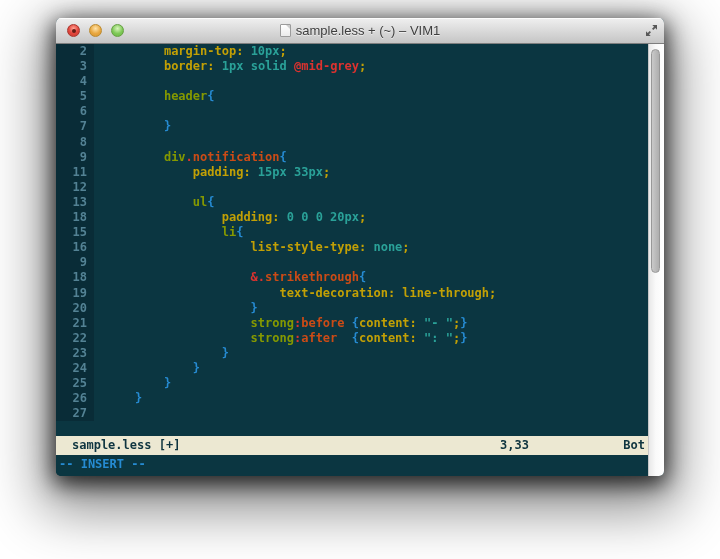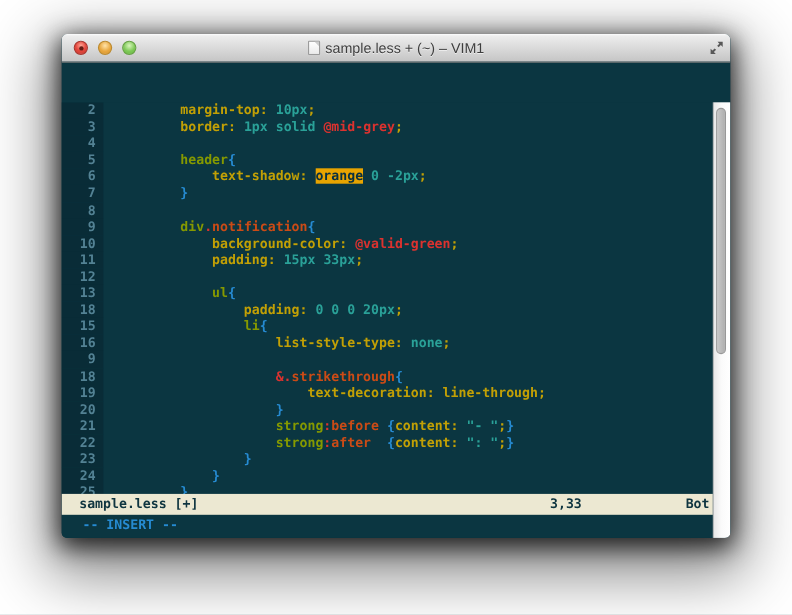--- a/index.html
+++ b/index.html
@@ -6,29 +6,28 @@
   body {
     width:720px; height:559px;
     background:#ffffff;
     position:relative;
     font-family:"Liberation Sans", sans-serif;
     overflow:hidden;
   }
 
   
   .window {
-    position:absolute; left:56px; top:31px;
+    position:absolute; left:56px; top:18px;
     width:608px; height:458px;
     border-radius:5px;
     background:var(--c-editor_bg);
     box-shadow: 0 6px 22px 2px rgba(0,0,0,0.80),
                 0 20px 55px 14px rgba(0,0,0,0.45);
     display:flex; flex-direction:column;
     overflow:hidden;
-    gap:36px;
   }
 
   
   .titlebar {
     flex:0 0 25px;
     background:linear-gradient(#f0f0f0,#d6d6d6 60%,#c5c5c5);
     border-bottom:1px solid #7e7e7e;
     box-shadow: inset 0 1px 0 rgba(255,255,255,0.8);
     position:relative;
     display:flex; align-items:center; justify-content:center;
@@ -103,21 +102,21 @@
     padding-left:16px; box-sizing:border-box;
   }
   .ruler     { position:absolute; left:444px; top:0; }
   .scrollpos { position:absolute; right:3px;  top:0; }
 
   .cmdline {
     flex:0 0 21px;
     background:var(--c-editor_bg); color:var(--c-mode_fg);
     font-family:"DejaVu Sans Mono", monospace;
     font-size:12px; font-weight:bold; line-height:18px;
-    padding-left:19px; box-sizing:border-box;
+    padding-left:3px; box-sizing:border-box;
   }
 
   
   .scroll-col {
     flex:0 0 15px; position:relative;
     background:linear-gradient(90deg,#e8e8e8,#fafafa 45%,#ffffff);
     border-left:1px solid #c6c6c6;
   }
   .scroll-thumb {
     position:absolute; left:2px; top:5px;
@@ -166,37 +165,32 @@
           <div class="code-line">
             <span class="gutter-num">4</span>
             <span class="code-text"></span>
           </div>
           <div class="code-line">
             <span class="gutter-num">5</span>
             <span class="code-text"><span class="tk-w">    </span><span class="tk-g">header</span><span class="tk-b">{</span></span>
           </div>
           <div class="code-line">
             <span class="gutter-num">6</span>
-            <span class="code-text"><span class="tk-w">        </span><span class="tk-y">text-shadow</span><span class="tk-y">:</span><span class="tk-w"> </span><span class="tk-hl">orange</span><span class="tk-w"> </span><span class="tk-t">0</span><span class="tk-w"> </span><span class="tk-t">-2px</span><span class="tk-y">;</span></span>
           </div>
           <div class="code-line">
             <span class="gutter-num">7</span>
             <span class="code-text"><span class="tk-w">    </span><span class="tk-b">}</span></span>
           </div>
           <div class="code-line">
             <span class="gutter-num">8</span>
             <span class="code-text"></span>
           </div>
           <div class="code-line">
             <span class="gutter-num">9</span>
             <span class="code-text"><span class="tk-w">    </span><span class="tk-g">div</span><span class="tk-r">.</span><span class="tk-o">notification</span><span class="tk-b">{</span></span>
-          </div>
-          <div class="code-line">
-            <span class="gutter-num">10</span>
-            <span class="code-text"><span class="tk-w">        </span><span class="tk-y">background-color</span><span class="tk-y">:</span><span class="tk-w"> </span><span class="tk-r">@valid-green</span><span class="tk-y">;</span></span>
           </div>
           <div class="code-line">
             <span class="gutter-num">11</span>
             <span class="code-text"><span class="tk-w">        </span><span class="tk-y">padding</span><span class="tk-y">:</span><span class="tk-w"> </span><span class="tk-t">15px</span><span class="tk-w"> </span><span class="tk-t">33px</span><span class="tk-y">;</span></span>
           </div>
           <div class="code-line">
             <span class="gutter-num">12</span>
             <span class="code-text"></span>
           </div>
           <div class="code-line">

